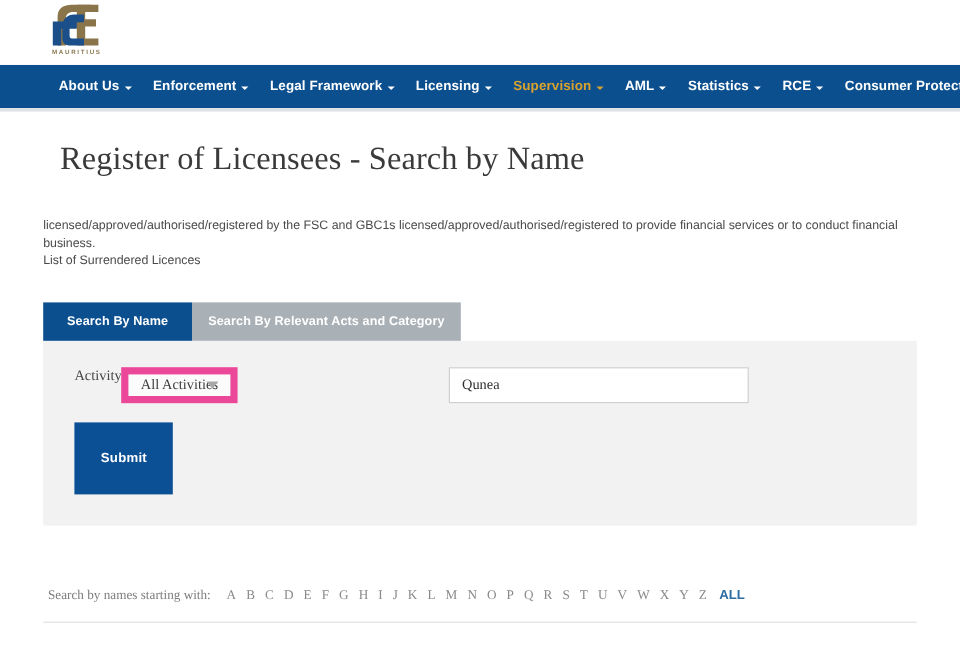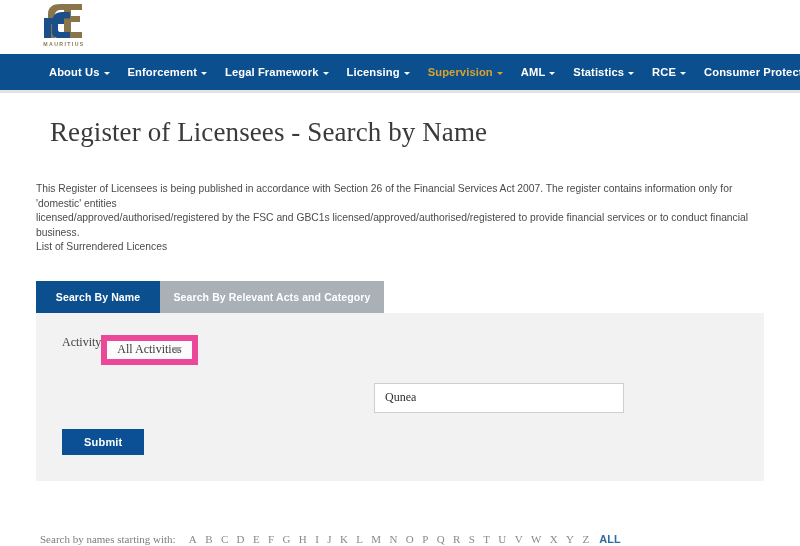--- a/index.html
+++ b/index.html
@@ -196,30 +196,29 @@
   .text-input {
     height: 30px;
     background: #ffffff;
     border: 1px solid #cfcfcf;
     padding: 0 10px;
     font-family: "Liberation Serif", serif;
     font-size: 12px;
     color: #2e2e2e;
     outline: none;
     width: 100%;
-    margin-top: 48px;
   }
   .submit-row { width: 100%; margin-top: 16px; }
   .submit-btn {
     background: #0b5094;
     color: #ffffff;
     border: none;
     font-size: 11px;
     font-weight: bold;
-    padding: 7px 22px;
+    padding: 24px 22px;
     cursor: pointer;
     font-family: "Liberation Sans", sans-serif;
     letter-spacing: 0.2px;
   }
 
   
   .alpha-row {
     display: flex;
     align-items: baseline;
     margin-top: 52px;
@@ -309,21 +308,20 @@
       </div>
     </div>
 </nav>
 <div class="navbottomline"></div>
 
 <div class="content">
 
   <h1 class="page-title">Register of Licensees - Search by Name</h1>
 
   <div class="intro">
-    <span class="line">This Register of Licensees is being published in accordance with Section 26 of the Financial Services Act 2007. The register contains information only for 'domestic' entities</span>
     <span class="line">licensed/approved/authorised/registered by the FSC and GBC1s licensed/approved/authorised/registered to provide financial services or to conduct financial business.</span>
     <span class="line">List of Surrendered Licences</span>
   </div>
 
   <div class="tabs">
     <div class="tab tab-active">Search By Name</div>
     <div class="tab tab-inactive">Search By Relevant Acts and Category</div>
   </div>
 
   <div class="form-panel">

